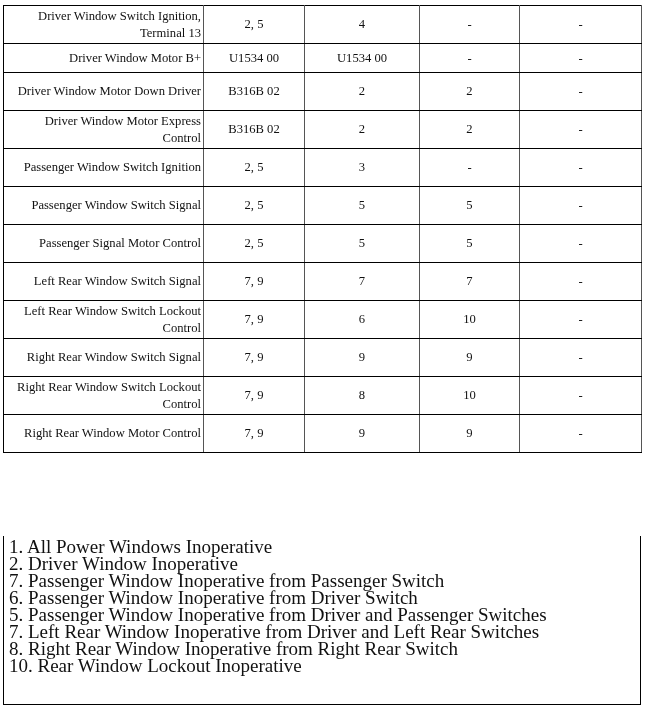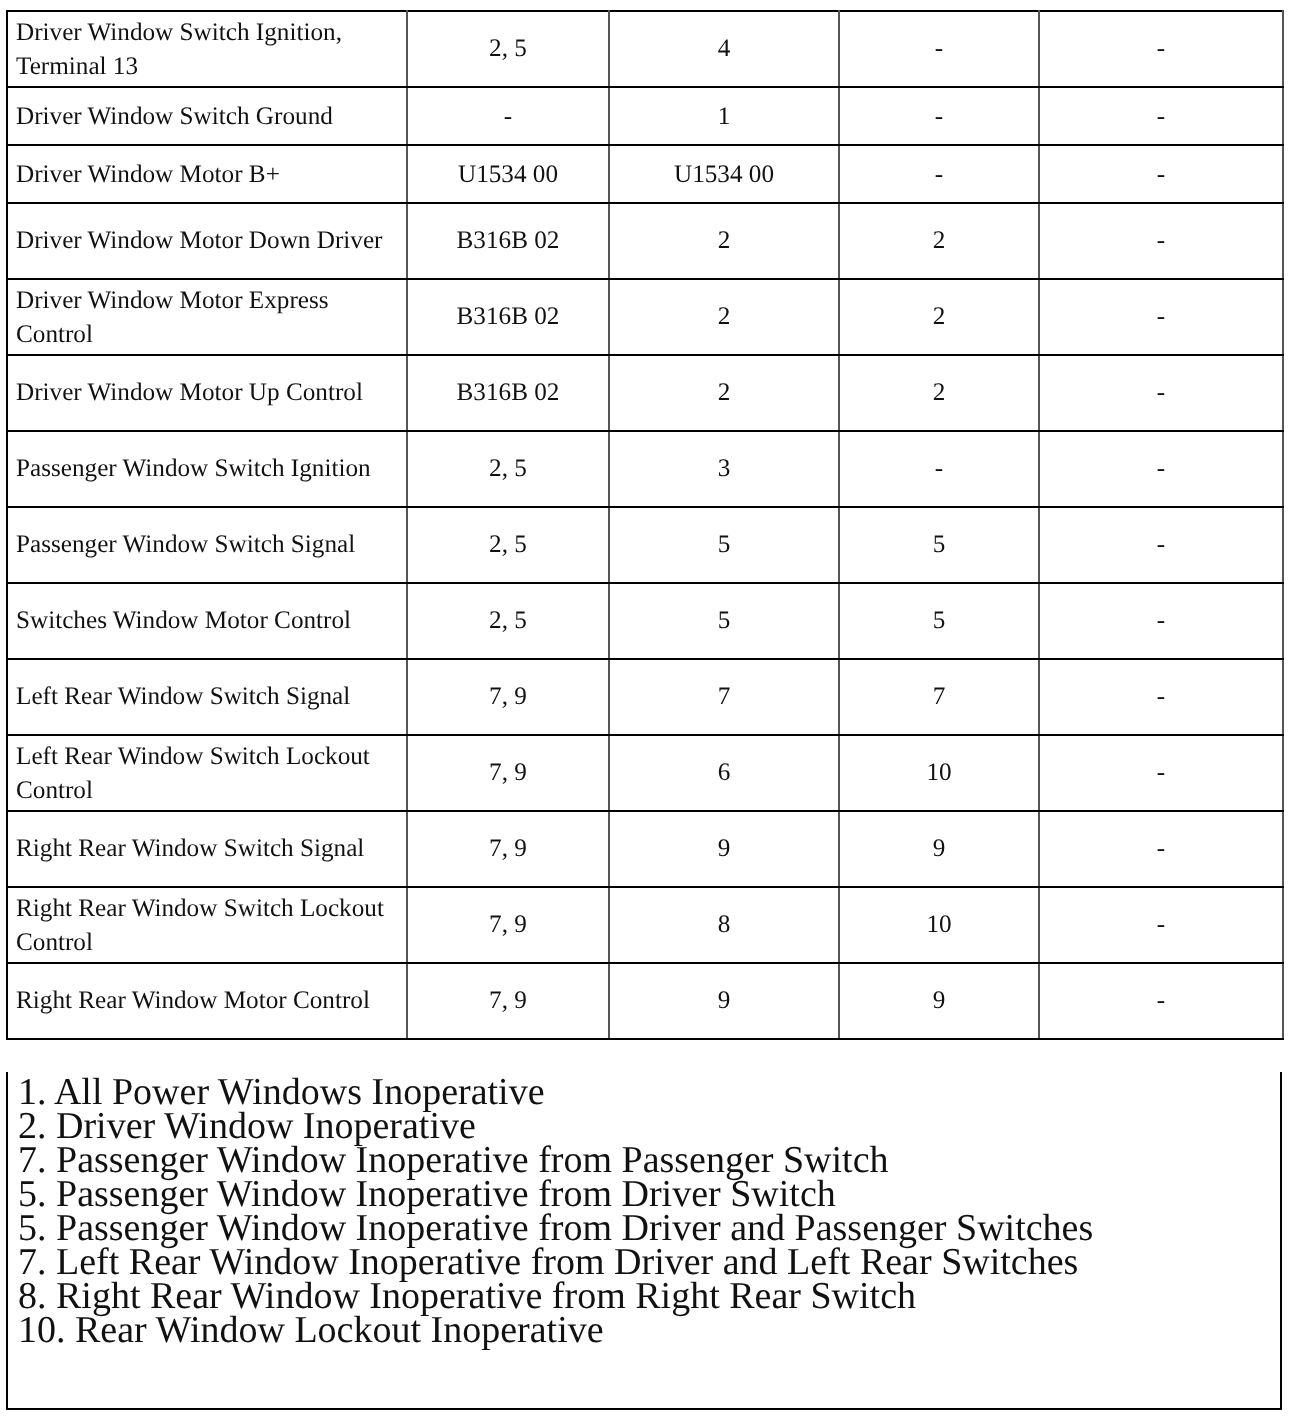--- a/index.html
+++ b/index.html
@@ -50,21 +50,21 @@
     border-left: 1px solid #555555;
     border-right: 1px solid #555555;
     font-size: 12.6px;
     line-height: 16.5px;
     padding: 0;
     vertical-align: middle;
     background: #ffffff;
   }
 
   table.spec td.name {
-    text-align: left;
+    text-align: right;
     padding: 1px 2px 1px 4px;
     border-left: 1px solid #000000;
     vertical-align: middle;
   }
 
   table.spec td.val {
     text-align: center;
     padding: 1px 2px;
   }
 
@@ -108,27 +108,20 @@
       </colgroup>
       <tbody>
           <tr class="h2">
             <td class="name">Driver Window Switch Ignition, Terminal 13</td>
             <td class="val">2, 5</td>
             <td class="val">4</td>
             <td class="val">-</td>
             <td class="val">-</td>
           </tr>
           <tr class="h1">
-            <td class="name">Driver Window Switch Ground</td>
-            <td class="val">-</td>
-            <td class="val">1</td>
-            <td class="val">-</td>
-            <td class="val">-</td>
-          </tr>
-          <tr class="h1">
             <td class="name">Driver Window Motor B+</td>
             <td class="val">U1534 00</td>
             <td class="val">U1534 00</td>
             <td class="val">-</td>
             <td class="val">-</td>
           </tr>
           <tr class="h2">
             <td class="name">Driver Window Motor Down Driver</td>
             <td class="val">B316B 02</td>
             <td class="val">2</td>
@@ -136,42 +129,35 @@
             <td class="val">-</td>
           </tr>
           <tr class="h2">
             <td class="name">Driver Window Motor Express Control</td>
             <td class="val">B316B 02</td>
             <td class="val">2</td>
             <td class="val">2</td>
             <td class="val">-</td>
           </tr>
           <tr class="h2">
-            <td class="name">Driver Window Motor Up Control</td>
-            <td class="val">B316B 02</td>
-            <td class="val">2</td>
-            <td class="val">2</td>
-            <td class="val">-</td>
-          </tr>
-          <tr class="h2">
             <td class="name">Passenger Window Switch Ignition</td>
             <td class="val">2, 5</td>
             <td class="val">3</td>
             <td class="val">-</td>
             <td class="val">-</td>
           </tr>
           <tr class="h2">
             <td class="name">Passenger Window Switch Signal</td>
             <td class="val">2, 5</td>
             <td class="val">5</td>
             <td class="val">5</td>
             <td class="val">-</td>
           </tr>
           <tr class="h2">
-            <td class="name">Switches Window Motor Control</td>
+            <td class="name">Passenger Signal Motor Control</td>
             <td class="val">2, 5</td>
             <td class="val">5</td>
             <td class="val">5</td>
             <td class="val">-</td>
           </tr>
           <tr class="h2">
             <td class="name">Left Rear Window Switch Signal</td>
             <td class="val">7, 9</td>
             <td class="val">7</td>
             <td class="val">7</td>
@@ -206,20 +192,20 @@
             <td class="val">-</td>
           </tr>
         </tbody>
     </table>
   </div>
 
   <div class="notes">
       <div class="note">1. All Power Windows Inoperative</div>
       <div class="note">2. Driver Window Inoperative</div>
       <div class="note">7. Passenger Window Inoperative from Passenger Switch</div>
-      <div class="note">5. Passenger Window Inoperative from Driver Switch</div>
+      <div class="note">6. Passenger Window Inoperative from Driver Switch</div>
       <div class="note">5. Passenger Window Inoperative from Driver and Passenger Switches</div>
       <div class="note">7. Left Rear Window Inoperative from Driver and Left Rear Switches</div>
       <div class="note">8. Right Rear Window Inoperative from Right Rear Switch</div>
       <div class="note">10. Rear Window Lockout Inoperative</div>
     </div>
 
 </div>
 
 </body></html>

